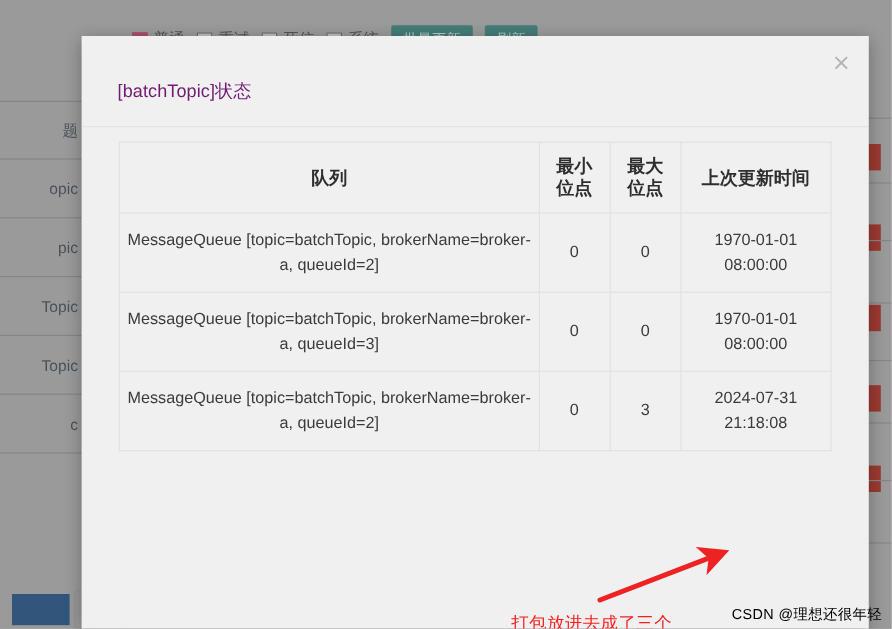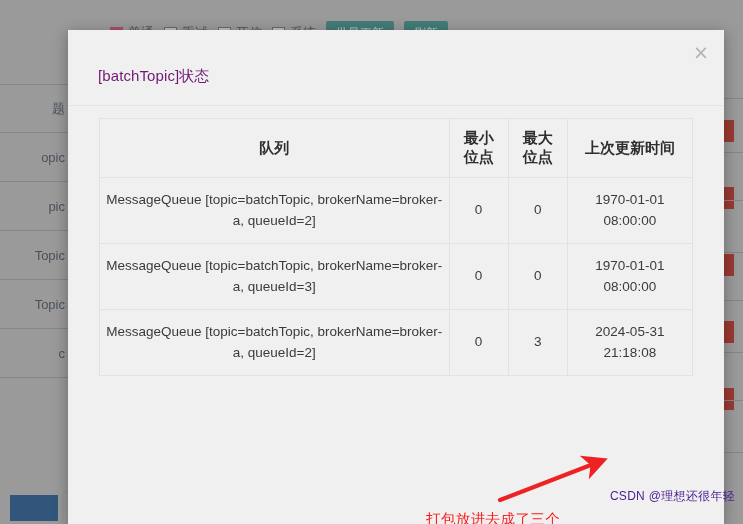--- a/index.html
+++ b/index.html
@@ -242,23 +242,23 @@
     left: 358px;
     top: 480px;
     font-size: 14.5px;
     color: #fa1c1c;
     white-space: nowrap;
     letter-spacing: .4px;
   }
   #watermark {
     position: absolute;
     right: 8px;
-    bottom: 19px;
+    bottom: 3px;
     font-size: 12px;
-    color: #4c1d95;
+    color: #000000;
     white-space: nowrap;
     letter-spacing: .3px;
   }
 </style>
 </head>
 <body>
 
 <div id="backdrop-page">
 
   <div class="bg-toolbar">
@@ -343,21 +343,21 @@
         <tr>
           <td class="cell-queue">MessageQueue [topic=batchTopic, brokerName=broker-a, queueId=3]</td>
           <td class="cell-num">0</td>
           <td class="cell-num">0</td>
           <td class="cell-time">1970-01-01 08:00:00</td>
         </tr>
         <tr>
           <td class="cell-queue">MessageQueue [topic=batchTopic, brokerName=broker-a, queueId=2]</td>
           <td class="cell-num">0</td>
           <td class="cell-num">3</td>
-          <td class="cell-time">2024-05-31 21:18:08</td>
+          <td class="cell-time">2024-07-31 21:18:08</td>
         </tr>
       </tbody>
     </table>
   </div>
 
   <svg id="annot-arrow" viewBox="0 0 125 62">
     <defs>
       <marker id="ahead" markerWidth="6" markerHeight="6" refX="3" refY="3" orient="auto">
         <path d="M0,0 L6,3 L0,6 L1.6,3 Z" fill="#ee2222"></path>
       </marker>

